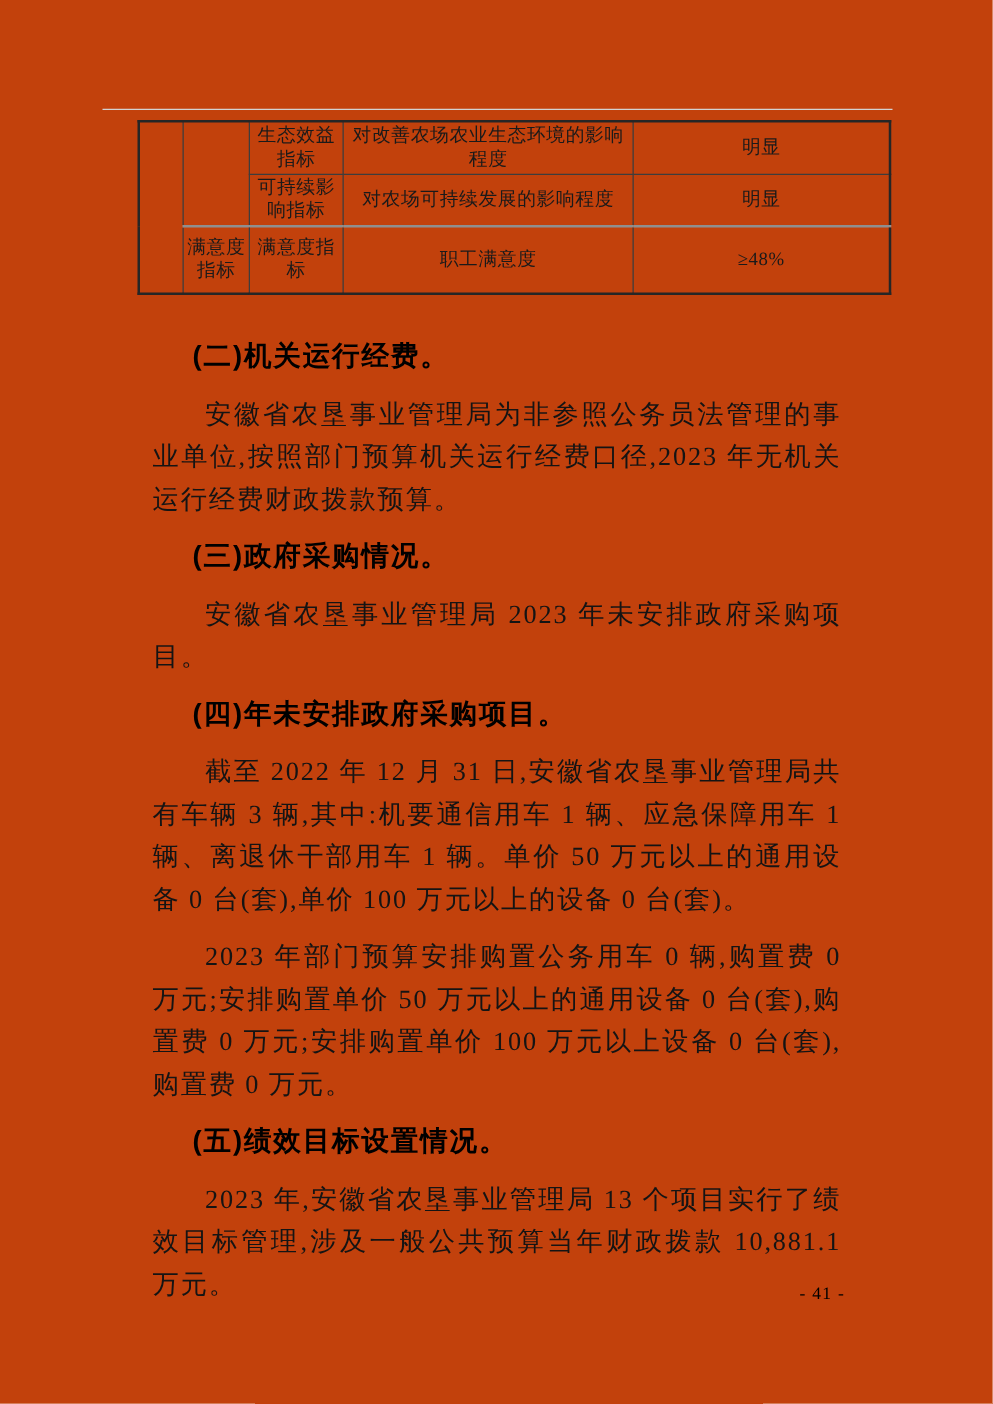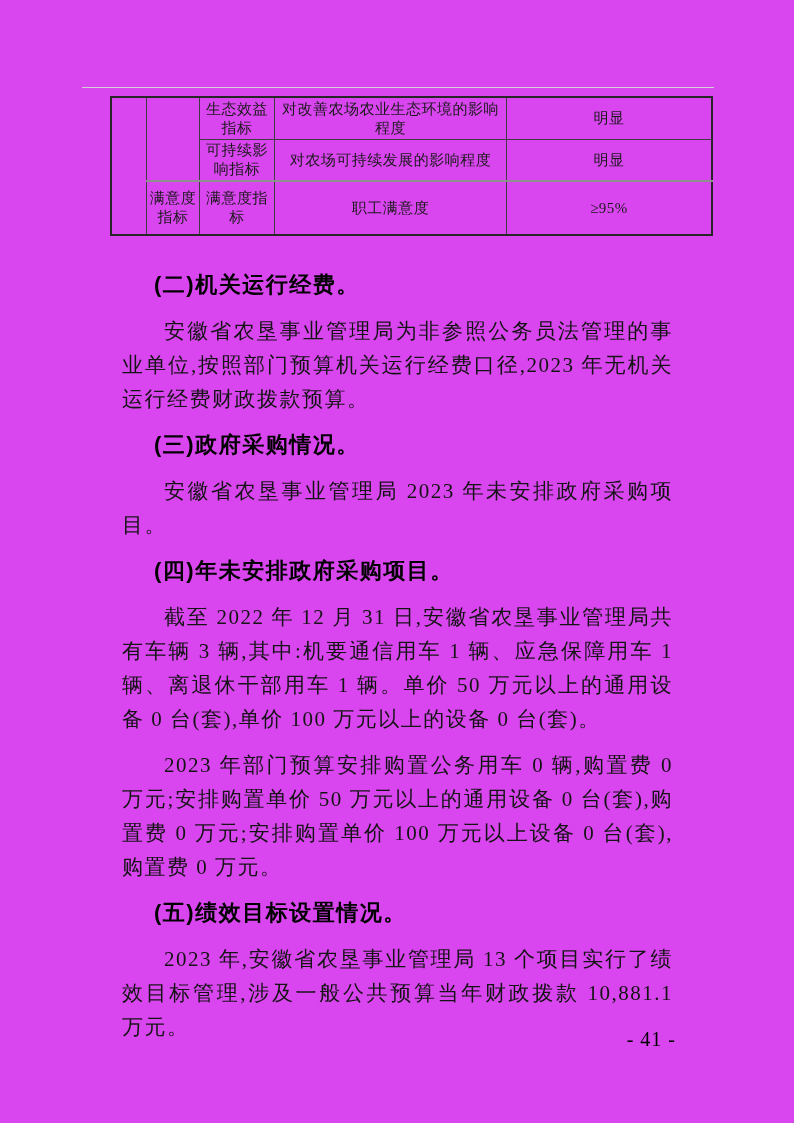--- a/index.html
+++ b/index.html
@@ -4,21 +4,21 @@
 <style>
   html, body { margin: 0; padding: 0; }
   body {
     width: 794px; height: 1123px;
     background: #ffffff;
     font-family: "Liberation Serif", "DejaVu Serif", serif;
     color: #141414;
     position: relative;
     overflow: hidden;
   }
-  .page { position: absolute; inset: 0; background: #d946ef; }
+  .page { position: absolute; inset: 0; background: #c2410c; }
 
   
   .top-rule {
     position: absolute; top. : 87px;
     top: 87px; left: 82px; width: 632px; height: 1px;
     background: #d2d2d2;
   }
 
   .content { margin-left: 110px; width: 575px; }
 
@@ -72,21 +72,21 @@
     text-justify: inter-ideograph;
     color: #141414;
   }
   p.body-para + p.body-para { margin-top: 11px; }
 
   .footer {
     position: absolute;
     top: 1028px; left: 0;
     width: 676px;
     text-align: right;
-    font-size: 20px;
+    font-size: 14px;
     letter-spacing: 1px;
     color: #000000;
   }
 </style>
 </head>
 <body>
 
 <div class="page">
 
   <div class="top-rule"></div>
@@ -104,21 +104,21 @@
         </tr>
         <tr class="r2">
           <td class="c3">可持续影响指标</td>
           <td class="c4">对农场可持续发展的影响程度</td>
           <td class="c5">明显</td>
         </tr>
         <tr class="r3 divider">
           <td class="c2">满意度指标</td>
           <td class="c3">满意度指标</td>
           <td class="c4">职工满意度</td>
-          <td class="c5">≥95%</td>
+          <td class="c5">≥48%</td>
         </tr>
       </tbody>
     </table>
 
     <h3 class="sec-heading first">(二)机关运行经费。</h3>
     <p class="body-para">安徽省农垦事业管理局为非参照公务员法管理的事业单位,按照部门预算机关运行经费口径,2023 年无机关运行经费财政拨款预算。</p>
 
     <h3 class="sec-heading">(三)政府采购情况。</h3>
     <p class="body-para">安徽省农垦事业管理局 2023 年未安排政府采购项目。</p>
 

